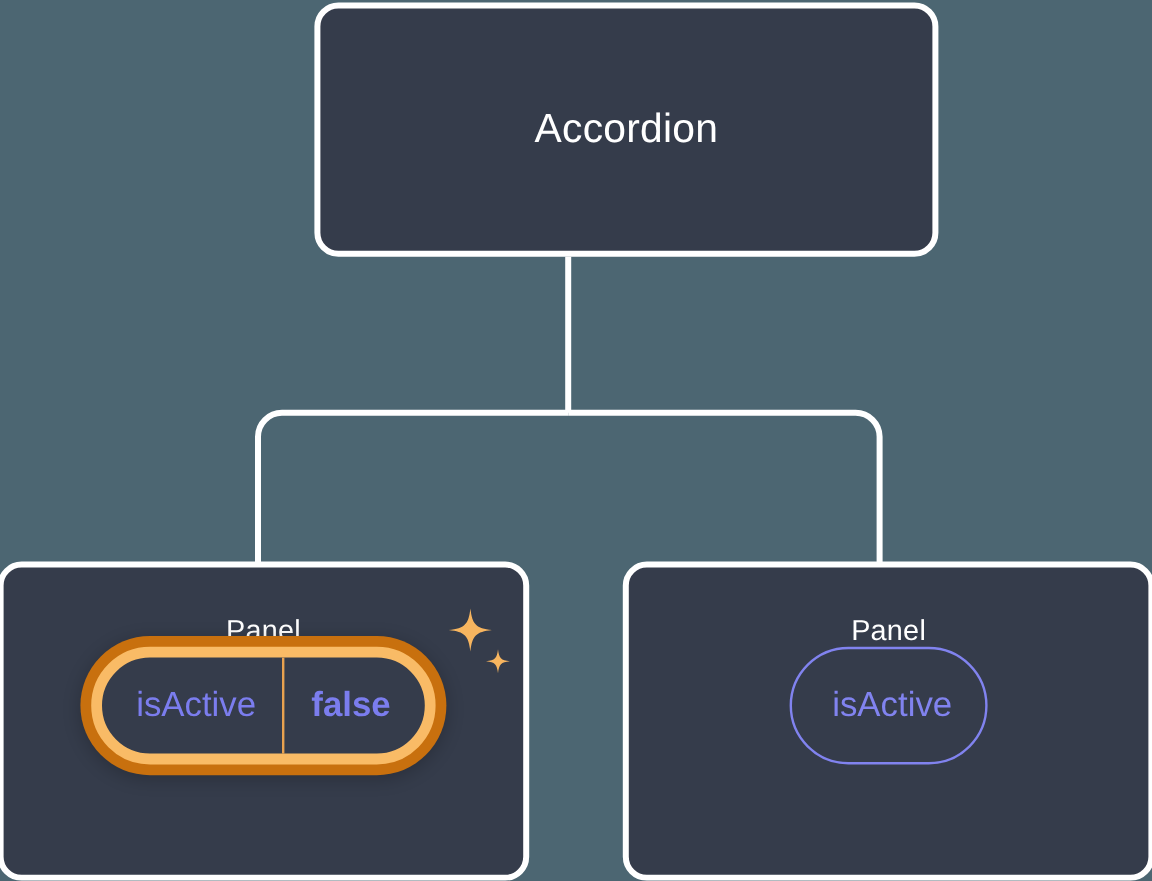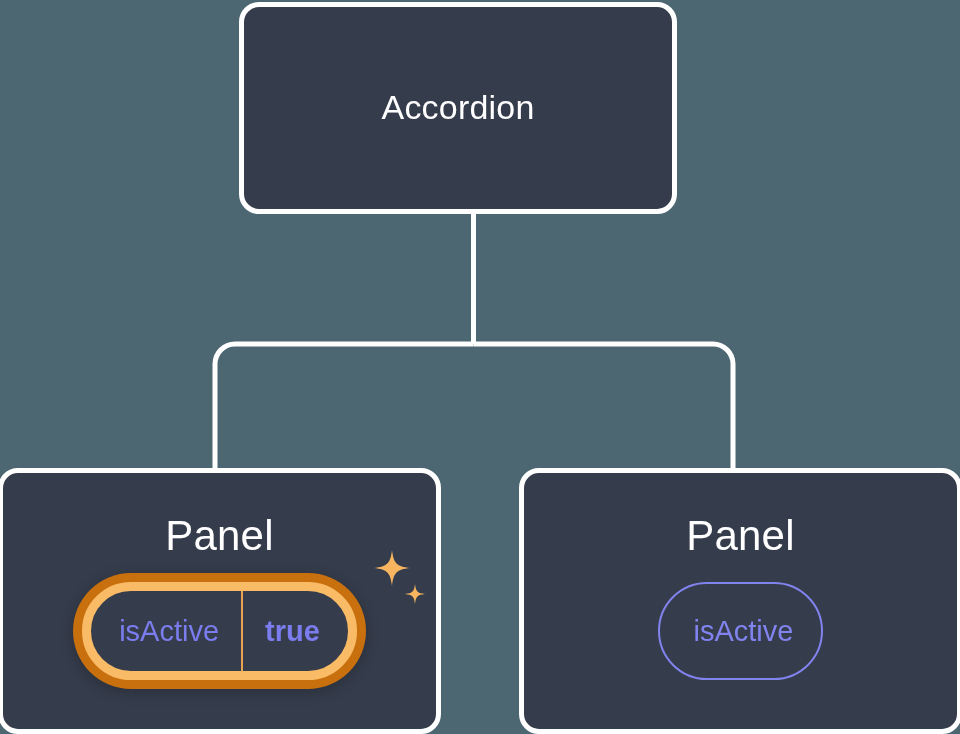--- a/index.html
+++ b/index.html
@@ -39,23 +39,23 @@
     box-sizing: border-box;
     background: #353c4b;
     border: 5px solid #ffffff;
     border-radius: 20px;
     display: flex;
     flex-direction: column;
     align-items: center;
   }
 
   .node-root {
-    left: 239px;
+    left: 262px;
     top: 2px;
-    width: 438px;
+    width: 520px;
     height: 212px;
     justify-content: center;
   }
 
   .node-title {
     color: #ffffff;
     font-size: 34px;
     font-weight: 400;
     letter-spacing: 0.2px;
     line-height: 1.1;
@@ -66,27 +66,26 @@
     width: 443px;
     height: 266px;
     top: 468px;
     padding-top: 40px;
     overflow: visible;
   }
   .node-panel-left  { left: -2px; }
   .node-panel-right { left: 519px; }
 
   .node-panel .node-title {
-    font-size: 42px;
+    font-size: 24px;
   }
 
   
   .pill-wrap {
     position: relative;
-    margin-top: 23px;
     display: flex;
     justify-content: center;
     width: 100%;
   }
 
   .pill {
     position: relative;
     box-sizing: border-box;
     display: flex;
     align-items: stretch;
@@ -163,21 +162,21 @@
   <div class="node node-root">
     <span class="node-title">Accordion</span>
   </div>
 
   <div class="node node-panel node-panel-left">
     <span class="node-title">Panel</span>
 
     <div class="pill-wrap">
       <div class="pill is-highlight">
         <span class="pill-cell pill-key">isActive</span>
-        <span class="pill-cell pill-val">true</span>
+        <span class="pill-cell pill-val">false</span>
       </div>
 
       <svg class="sparkles" viewBox="0 0 60 70" aria-hidden="true">
         <path d="M 22 4 C 23.6 17.4 26.6 20.4 40 22 C 26.6 23.6 23.6 26.6 22 40 C 20.4 26.6 17.4 23.6 4 22 C 17.4 20.4 20.4 17.4 22 4 Z" fill="#f7b55f"></path>
         <path d="M 45 38 C 45.9 45.6 47.4 47.1 55 48 C 47.4 48.9 45.9 50.4 45 58 C 44.1 50.4 42.6 48.9 35 48 C 42.6 47.1 44.1 45.6 45 38 Z" fill="#f7b55f"></path>
       </svg>
     </div>
   </div>
 
   <div class="node node-panel node-panel-right">

